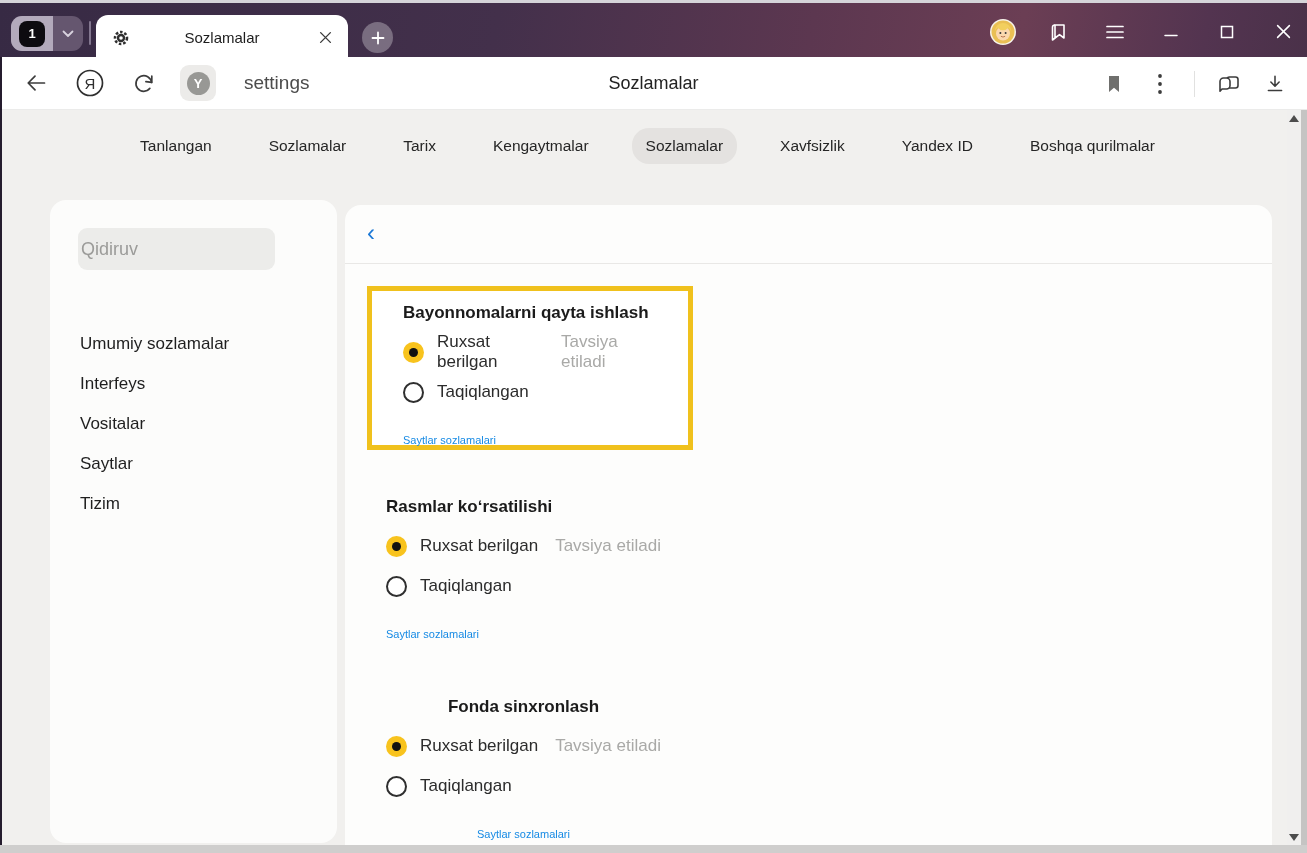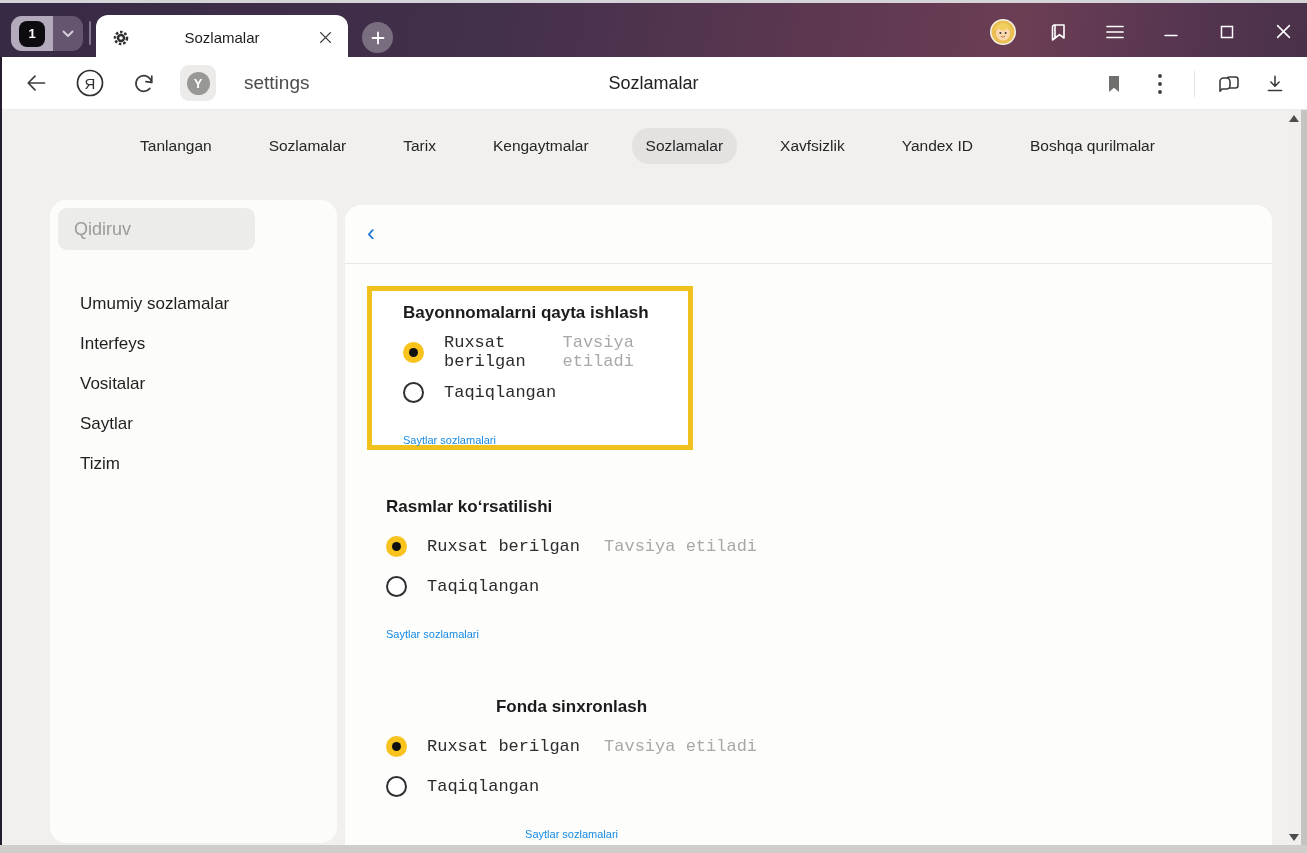--- a/index.html
+++ b/index.html
@@ -40,37 +40,37 @@
   .tb-right { position:absolute; right:14px; top:0; height:53px; display:flex; align-items:center; gap:10px; }
   .tb-vdivider { width:1px; height:26px; background:#e1e1e0; margin:0 6px; }
 
   
   .nav-row { position:absolute; left:0; top:110px; width:1295px; height:72px; display:flex; align-items:center; justify-content:center; gap:29px; }
   .nav-tab { font-size:15.5px; color:#262626; padding:9px 14px; border-radius:17px; cursor:pointer; white-space:nowrap; }
   .nav-tab.active { background:#e4e2e0; }
 
   
   .sidebar-card { position:absolute; left:50px; top:200px; width:287px; height:643px; background:#fcfcfb; border-radius:16px; }
-  .search-box { margin:8px; width:197px; height:42px; background:#ececea; border:none; border-radius:9px;
-    font-family:"Liberation Sans",sans-serif; font-size:18px; color:#333; padding:0 16px; outline:none; }
+  .search-box { margin:28px; width:197px; height:42px; background:#ececea; border:none; border-radius:9px;
+    font-family:"Liberation Sans",sans-serif; font-size:18px; color:#333; padding:0 3px; outline:none; }
   .search-box::placeholder { color:#9b9b99; }
   .side-items { margin-top:26px; }
   .side-item { padding:9px 30px; font-size:17px; color:#1f1f1f; cursor:pointer; line-height:22px; }
 
   
   .main-card { position:absolute; left:345px; top:205px; width:927px; height:640px; background:#fdfdfc; border-radius:16px 16px 0 0; }
   .main-heading { display:flex; align-items:center; gap:14px; padding:20px 24px 18px 22px; cursor:pointer; }
   .back-chevron { font-size:24px; color:#1b78d6; line-height:20px; transform:translateY(-2px); }
   .main-heading-text { font-size:20px; color:#1b78d6; }
   .main-divider { height:1px; background:#e9e8e6; width:100%; }
 
   .highlight-box { position:absolute; left:22px; top:81px; width:326px; height:164px; border:5px solid #f0c11d; background:#fff; padding:12px 31px; }
   .section { position:absolute; left:41px; }
   .section-title { font-size:17px; font-weight:bold; color:#1b1b1b; margin-bottom:15px; }
-  .radio-row { display:flex; align-items:center; gap:20px; height:28px; margin-bottom:12px; cursor:pointer;font-family:Liberation Mono, monospace; }
+  .radio-row { display:flex; align-items:center; gap:13px; height:28px; margin-bottom:12px; cursor:pointer; }
   .radio { width:21px; height:21px; border-radius:50%; flex:0 0 auto; position:relative; }
   .radio.selected { background:#f8c31d; }
   .radio.selected::after { content:""; position:absolute; left:6px; top:6px; width:9px; height:9px; border-radius:50%; background:#111; }
   .radio.unselected { background:#fff; border:2px solid #2f2f2f; }
   .radio-label { font-size:17px; color:#2c2c2c; }
   .radio-note { font-size:17px; color:#a9a9a7; margin-left:4px; }
   .site-link { display:inline-block; font-size:11px; color:#168ae4; margin-top:16px; cursor:pointer; }
 
   
   .scroll-track { position:absolute; right:6px; top:110px; width:14px; height:735px; background:#f0efee; }

